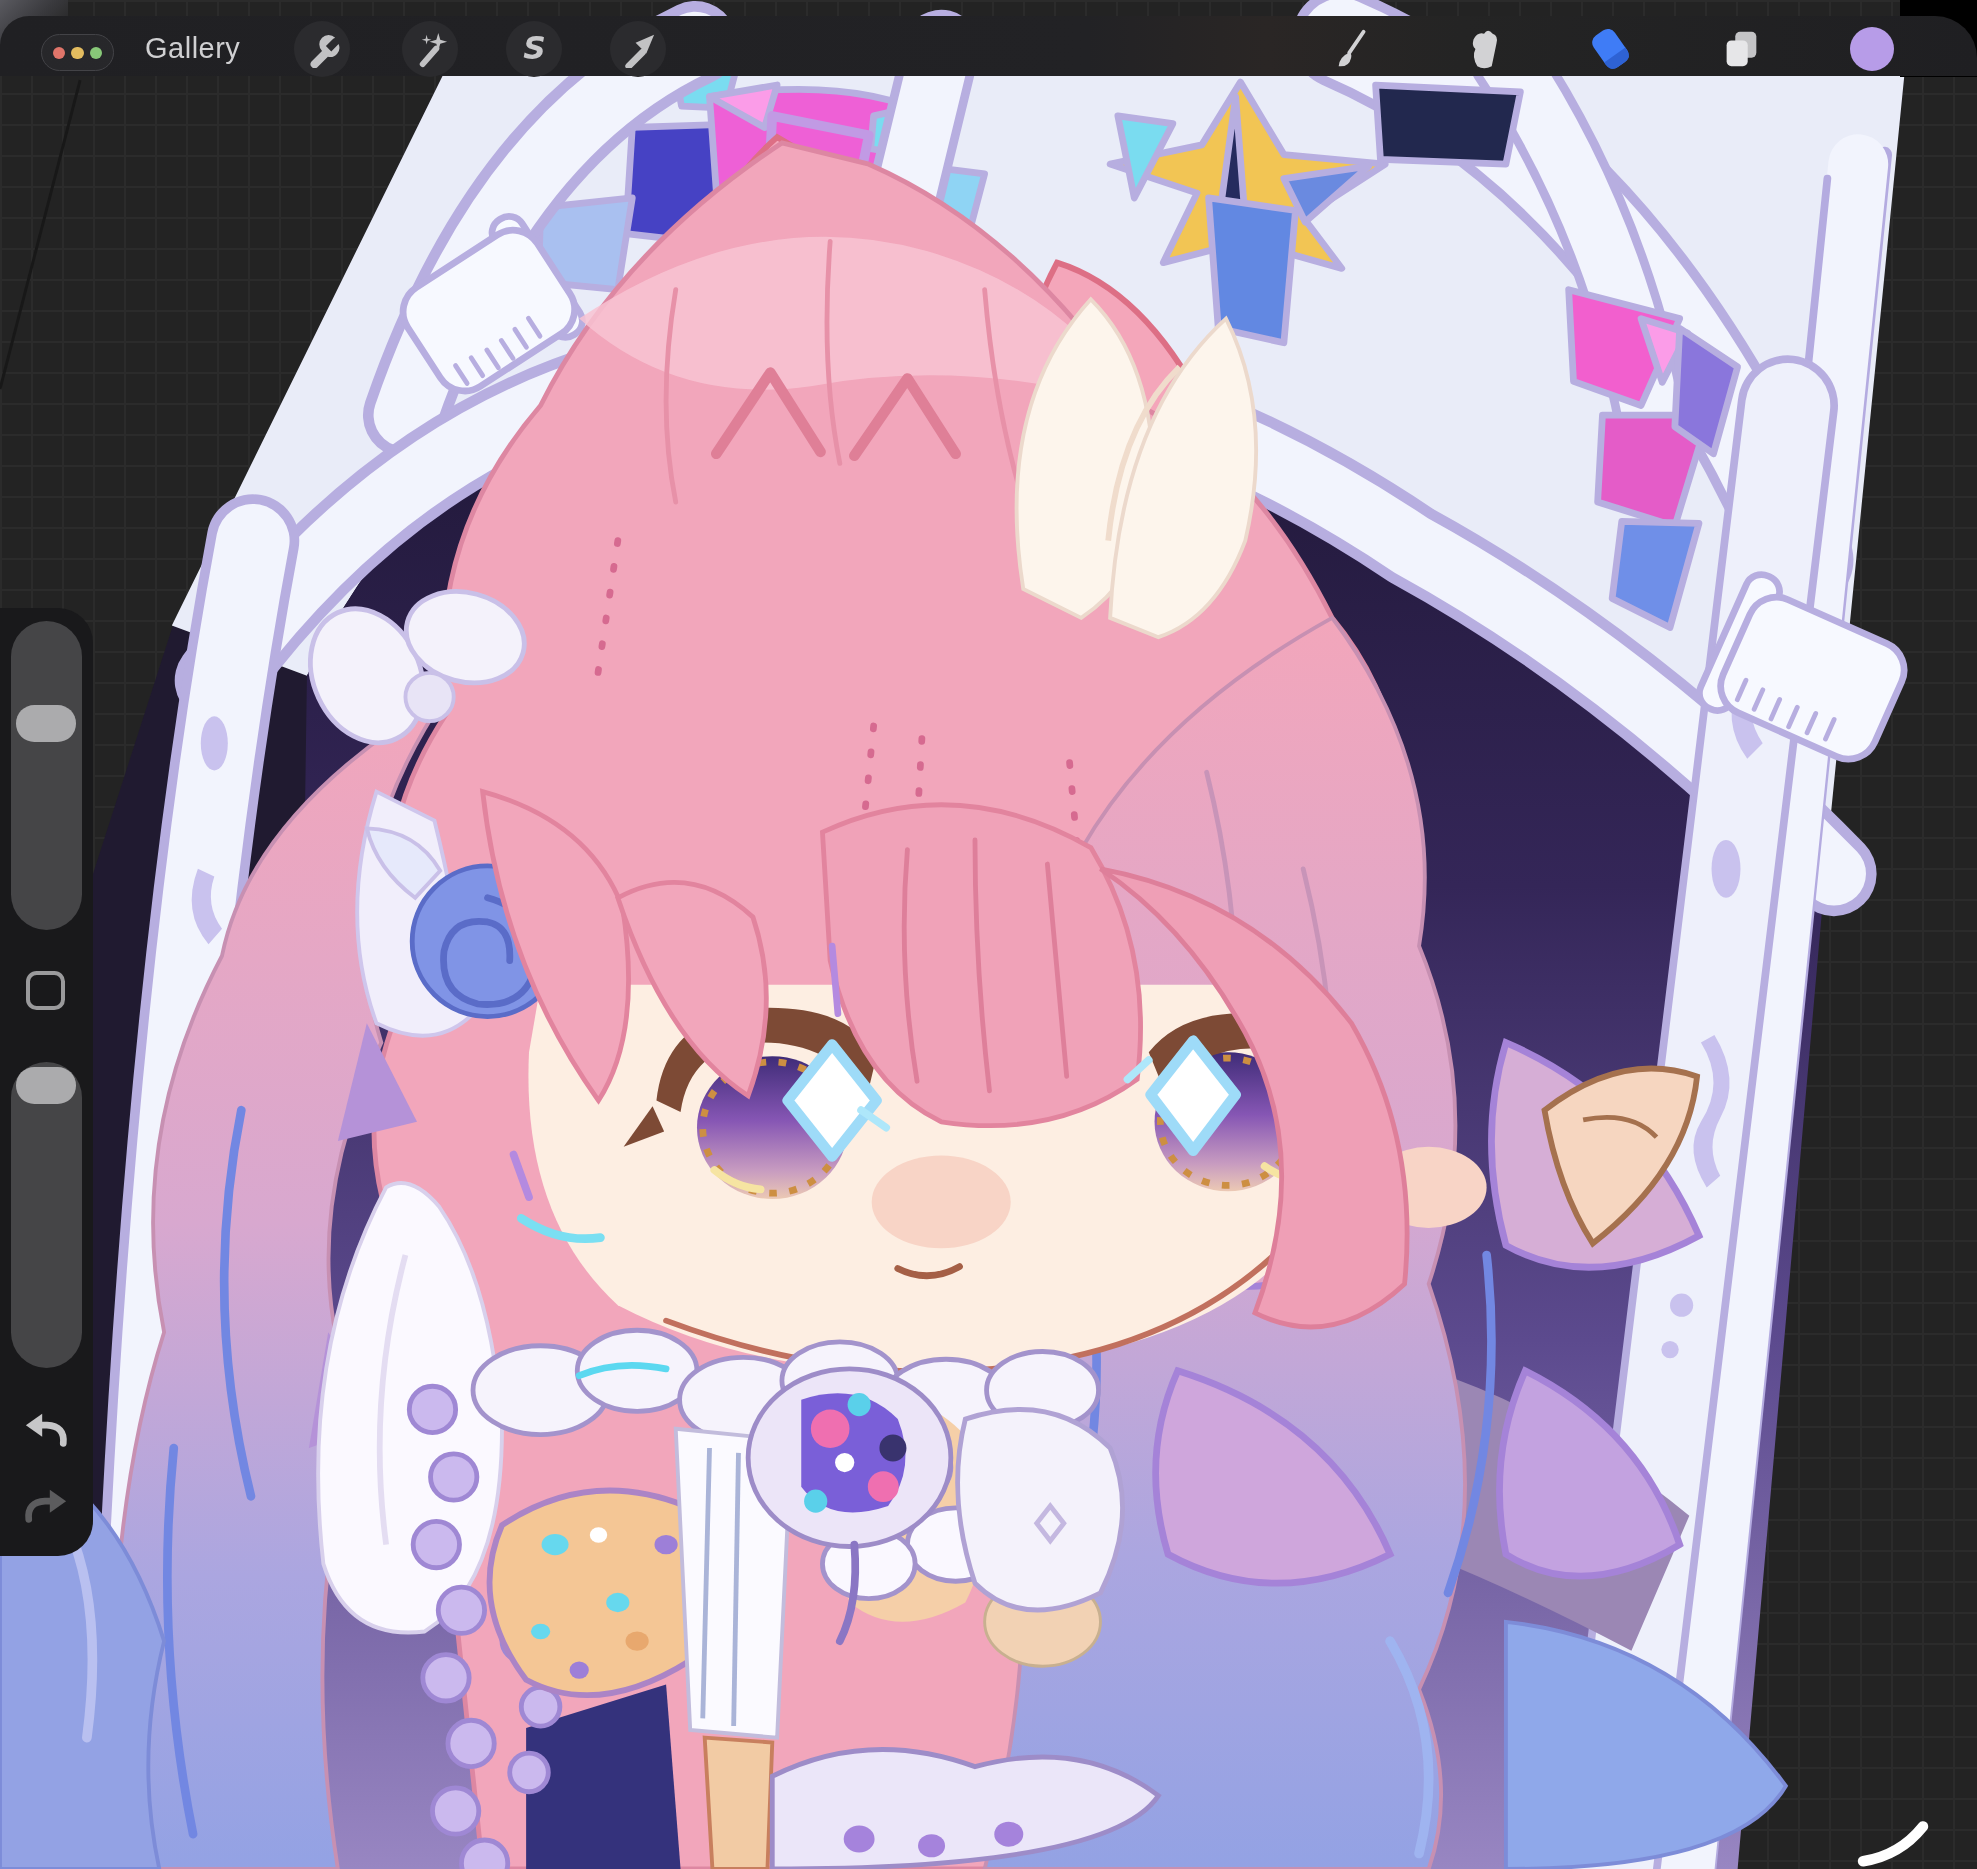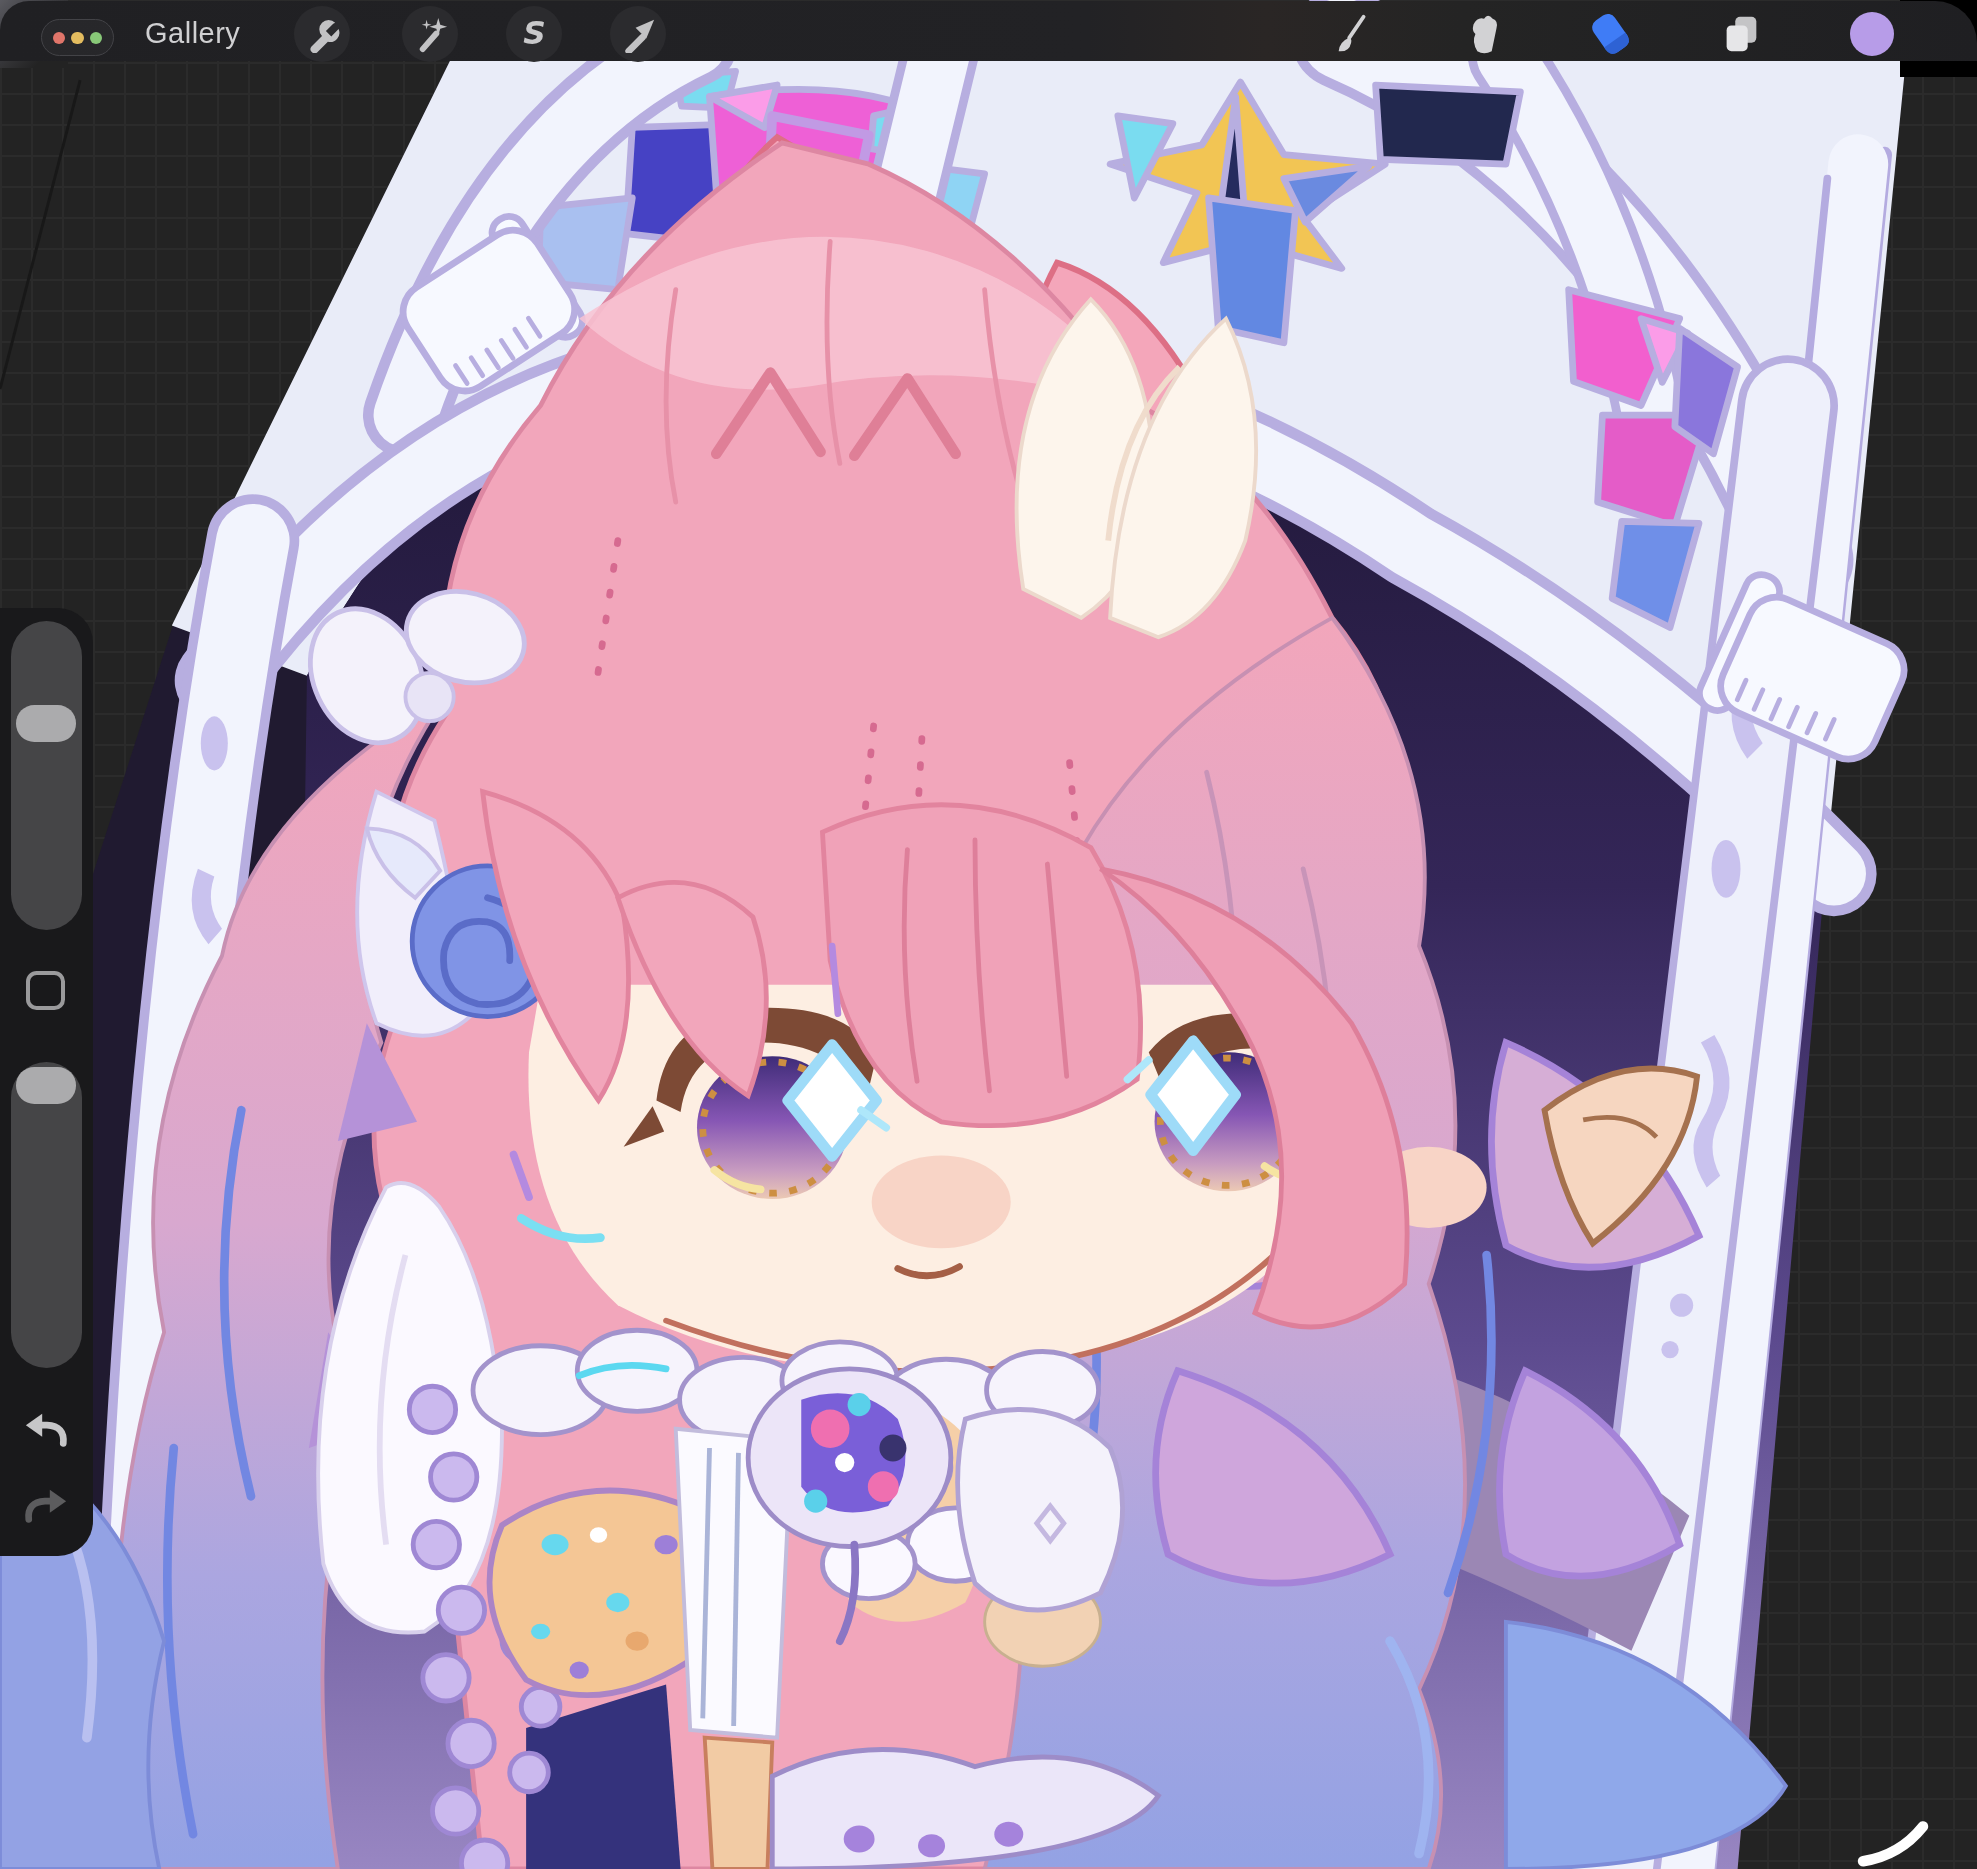--- a/index.html
+++ b/index.html
@@ -8,21 +8,21 @@
   
   .grid-bg{position:absolute;inset:0;z-index:1;
     background-image:linear-gradient(#2b2b2b 1.9px,transparent 1.9px),
                      linear-gradient(90deg,#2b2b2b 1.9px,transparent 1.9px);
     background-size:31px 31px;}
   .artwork{position:absolute;left:0;top:0;z-index:2;}
   
   .corner-tl{position:absolute;left:0;top:0;width:68px;height:68px;z-index:3;
     background:linear-gradient(135deg,#5a5a60 0%,#3a3a3e 40%,#232323 75%);}
   .corner-tr{position:absolute;right:0;top:0;width:77px;height:77px;z-index:3;background:#000;}
-  .toolbar{position:absolute;left:0;top:1px;width:1977px;height:60px;z-index:4;
+  .toolbar{position:absolute;left:0;top:16px;width:1977px;height:60px;z-index:4;
     background:linear-gradient(90deg,#202023 0%,#222225 55%,#2a2625 64%,#242424 74%,#1f1f22 100%);
     border-radius:29px 42px 0 0;}
   .win-pill{position:absolute;left:41px;top:18.3px;width:73px;height:37px;border-radius:19.3px;
     border:1.9px solid #434347;background:rgba(70,70,76,.18);display:flex;align-items:center;
     justify-content:center;gap:5.8px;box-sizing:border-box;}
   .dot{width:12.6px;height:12.6px;border-radius:50%;}
   .gallery{position:absolute;left:145px;top:0;height:66px;line-height:64px;
     font-size:29px;color:#d0d0d2;letter-spacing:0.5px;}
   .tbtn{position:absolute;top:4.8px;width:56px;height:56px;border-radius:50%;
     background:#2b2b2e;display:flex;align-items:center;justify-content:center;}

